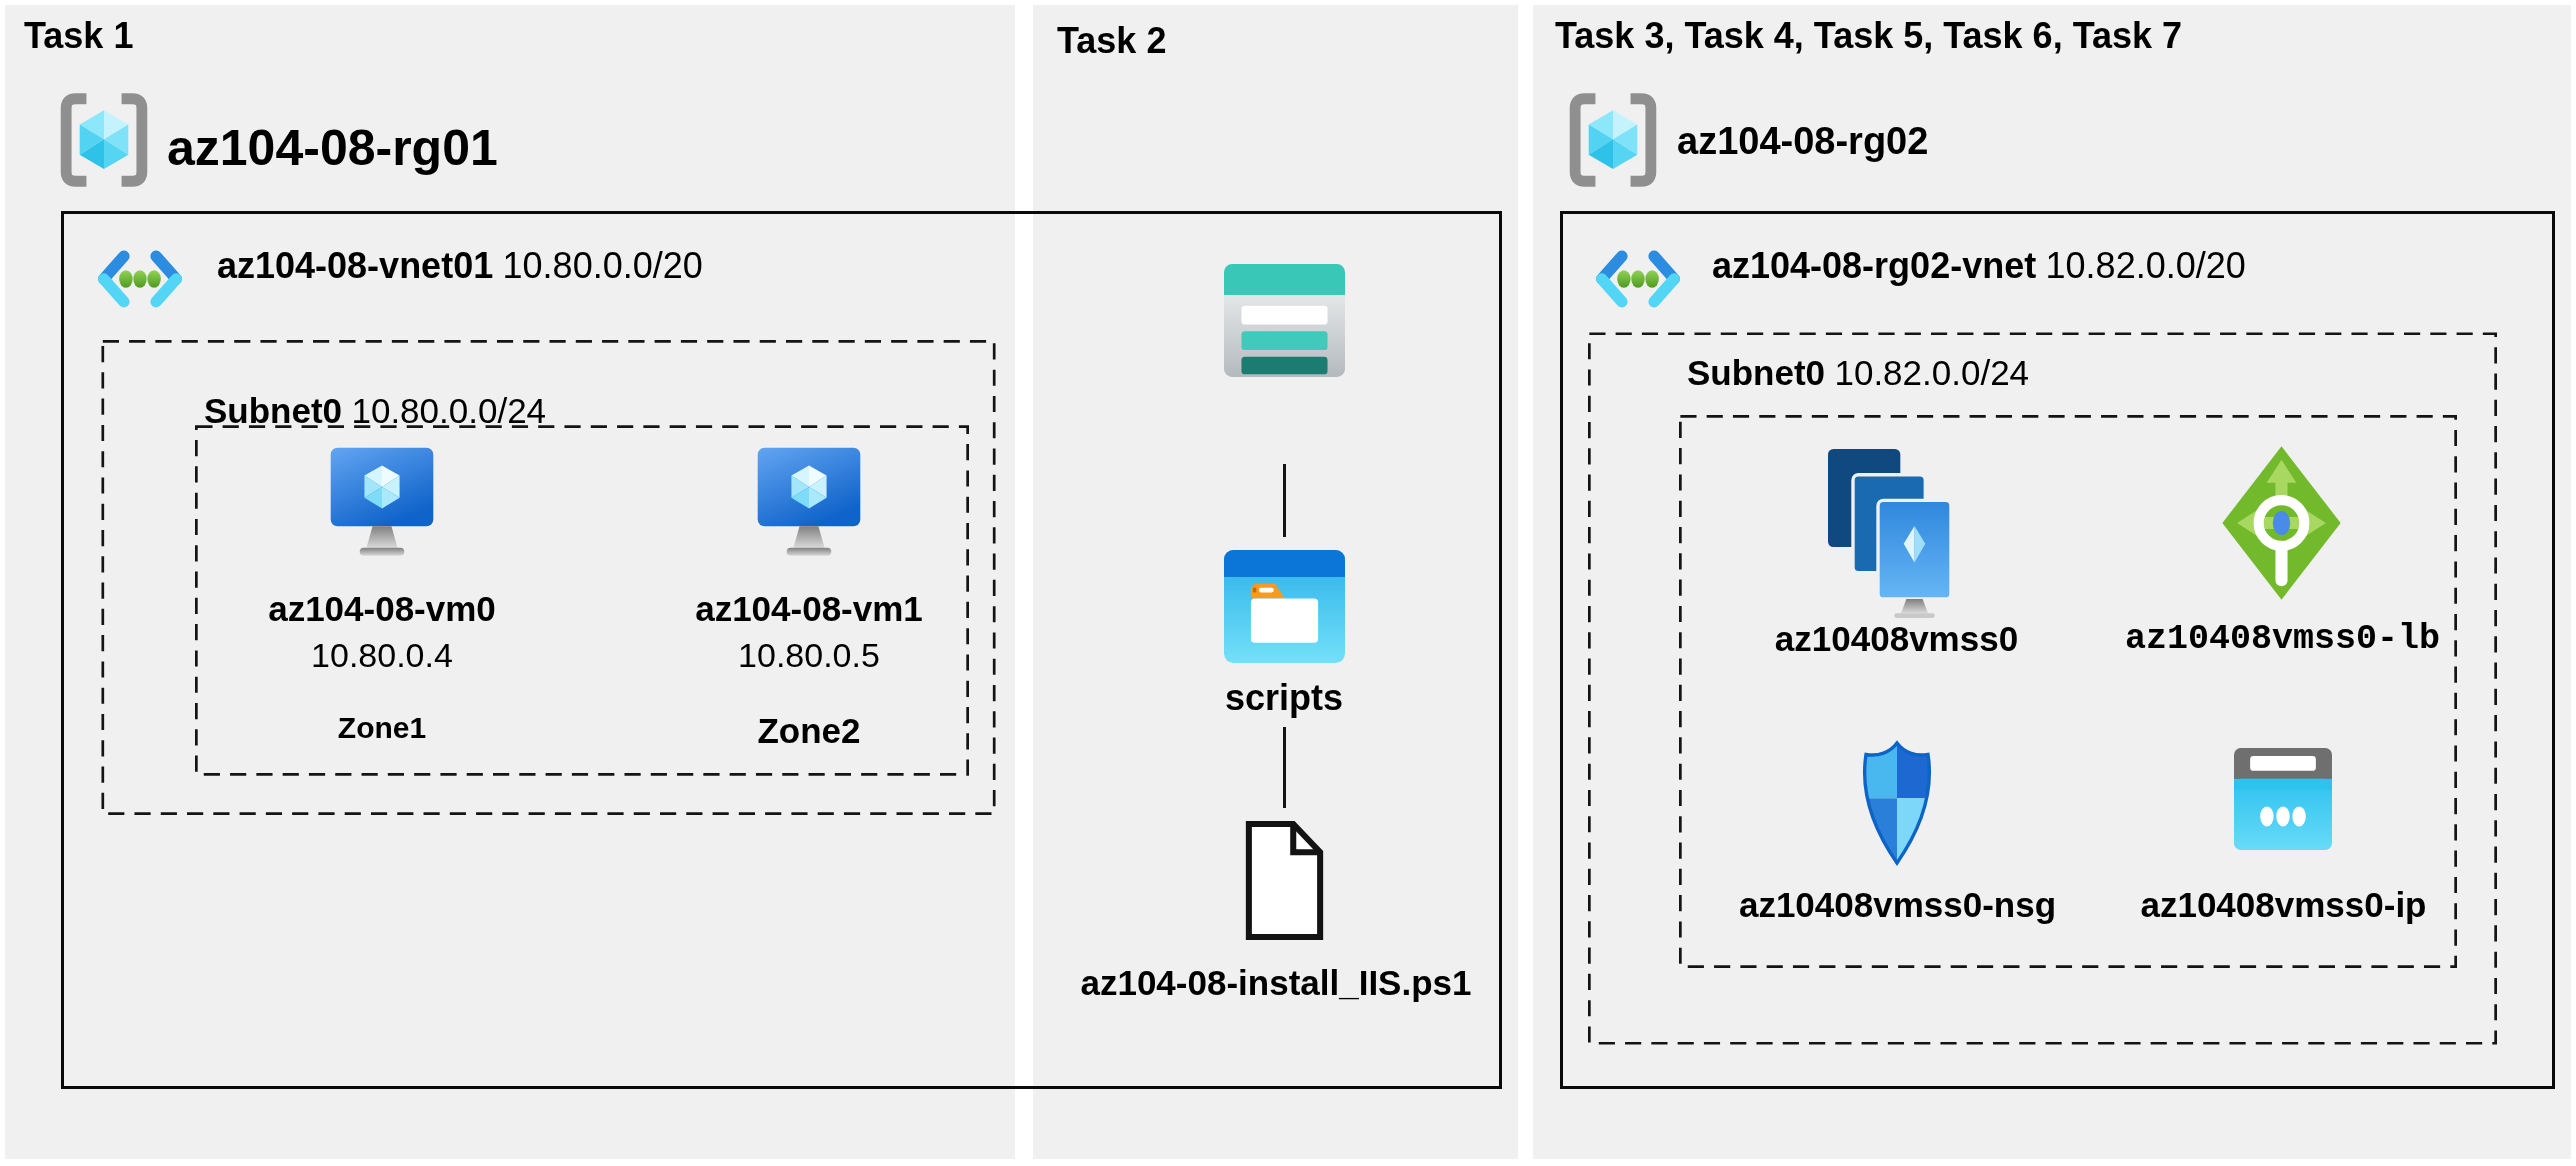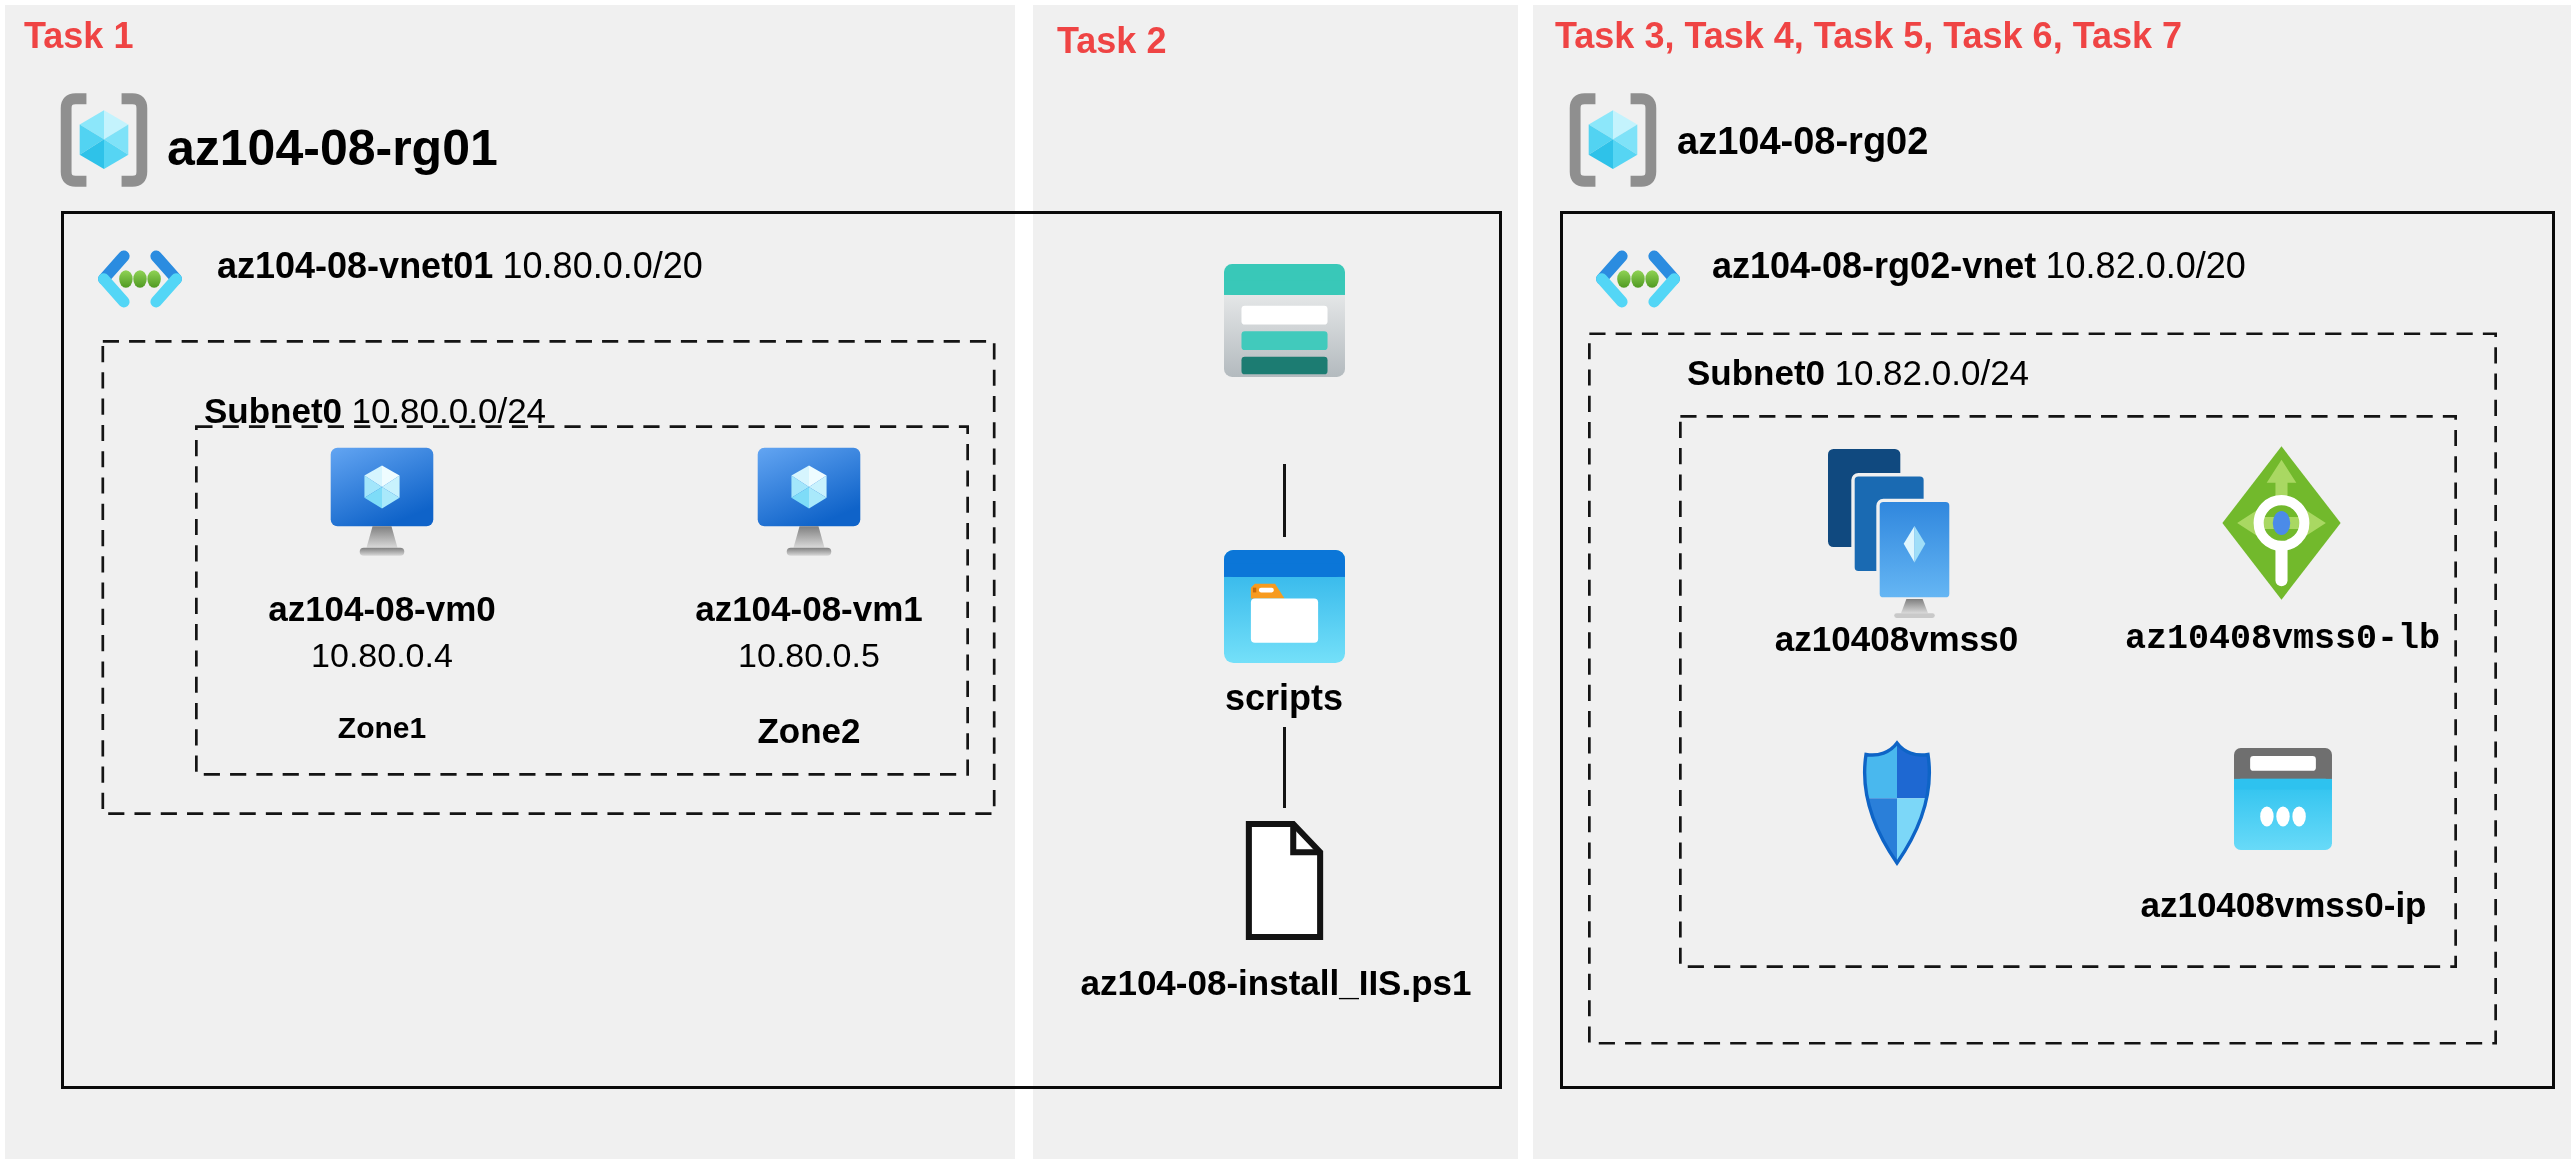--- a/index.html
+++ b/index.html
@@ -1,21 +1,21 @@
 <!DOCTYPE html>
 <html style="font-size:10.8px"><head>
 <meta charset="utf-8">
 <style>
   html,body{margin:0;padding:0;background:#ffffff;}
   .stage{
     position:relative;width:2576px;height:1166px;overflow:hidden;
     font-family:"Liberation Sans",sans-serif;color:#000;background:#ffffff;
   }
   .panel{position:absolute;background:#f0f0f0;}
-  .hdr{position:absolute;font-weight:700;font-size:36px;color:#ef4444;white-space:nowrap;}
+  .hdr{position:absolute;font-weight:700;font-size:36px;color:#000000;white-space:nowrap;}
   .lbl{position:absolute;white-space:nowrap;line-height:1.15;}
   .b{font-weight:700;}
   .ctr{text-align:center;}
   .sp{margin-left:9.4px;}
   .box-solid{position:absolute;border:3.4px solid #0a0a0a;box-sizing:border-box;}
   .dashbox{position:absolute;}
   .vline{position:absolute;width:2.7px;background:#141414;}
   .ic{position:absolute;}
   svg{display:block;}
 </style>
@@ -232,20 +232,21 @@
 
   <svg class="ic" style="left:1855px;top:739px;" width="84" height="128" viewBox="0 0 124 190">
     <g clip-path="url(#nsgClip)">
       <rect x="0" y="0" width="62" height="88" fill="#49b8ee"></rect>
       <rect x="62" y="0" width="62" height="88" fill="#1e68d2"></rect>
       <rect x="0" y="88" width="62" height="102" fill="#2a7fd9"></rect>
       <rect x="62" y="88" width="62" height="102" fill="#7cd7f8"></rect>
     </g>
     <path d="M62 6 C52 20 34 26 16 23 C10 62 16 118 62 184 C108 118 114 62 108 23 C90 26 72 20 62 6 Z" fill="none" stroke="#0e64c6" stroke-width="5"></path>
   </svg>
+  <div class="lbl b ctr" style="left:1695px;top:885px;width:405px;font-size:35px;">az10408vmss0-nsg</div>
 
   <svg class="ic" style="left:2234px;top:748px;" width="98" height="102" viewBox="0 0 146 152">
     <rect x="0" y="0" width="146" height="56" rx="10" fill="#6f6f6f"></rect>
     <rect x="0" y="46" width="146" height="106" rx="10" fill="url(#ipBody)"></rect>
     <rect x="0" y="46" width="146" height="16" fill="#2ec2ef"></rect>
     <rect x="24" y="12" width="98" height="22" rx="5" fill="#ffffff"></rect>
     <ellipse cx="49" cy="102" rx="10" ry="15" fill="#ffffff"></ellipse>
     <ellipse cx="73" cy="102" rx="10" ry="15" fill="#ffffff"></ellipse>
     <ellipse cx="97" cy="102" rx="10" ry="15" fill="#ffffff"></ellipse>
   </svg>

